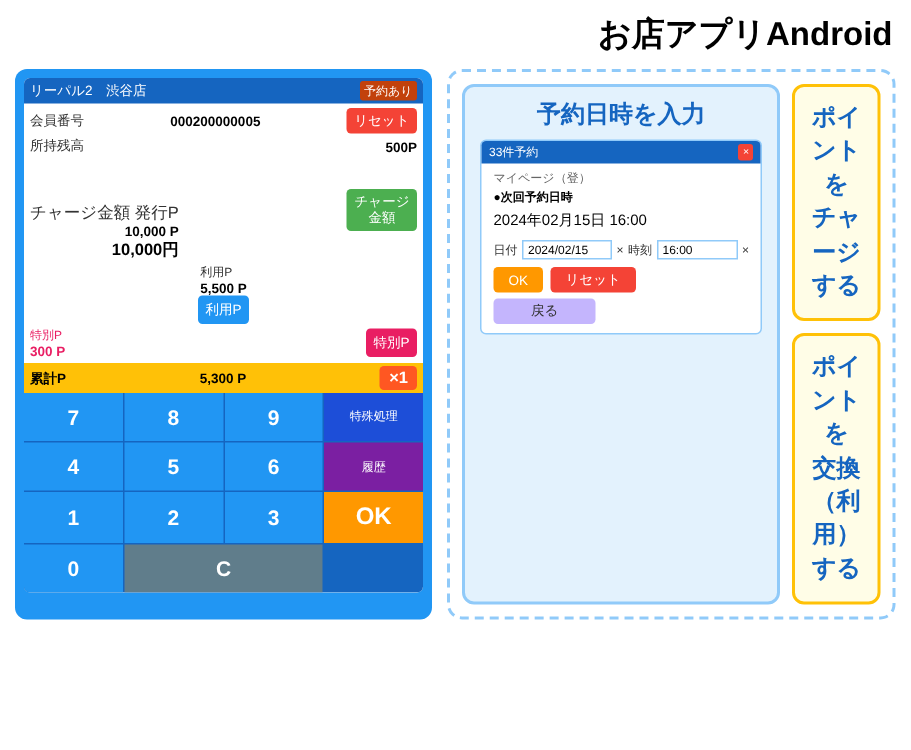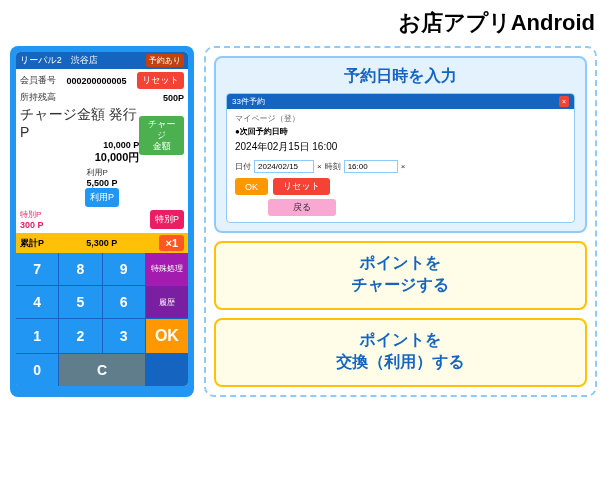--- a/index.html
+++ b/index.html
@@ -31,21 +31,21 @@
       display: flex;
       padding: 4px 10px 8px 10px;
       gap: 10px;
     }
 
     
     .phone-container {
       background: #2196F3;
       border-radius: 8px;
       padding: 6px;
-      width: 184px;
+      width: 278px;
       flex-shrink: 0;
     }
 
     .phone-screen {
       background: #fff;
       border-radius: 4px;
       overflow: hidden;
     }
 
     
@@ -179,21 +179,21 @@
       background: #2196F3;
       color: #fff;
       font-size: 14px;
       font-weight: bold;
       text-align: center;
       padding: 8px 4px;
       cursor: pointer;
       border: none;
     }
     .key-special {
-      background: #a21caf;
+      background: #1d4ed8;
       color: #fff;
       font-size: 8px;
       text-align: center;
       padding: 4px 2px;
       cursor: pointer;
       border: none;
       line-height: 1.2;
     }
     .key-history {
       background: #7B1FA2;
@@ -303,28 +303,27 @@
     .dialog-reset-btn {
       background: #F44336;
       color: #fff;
       border: none;
       font-size: 9px;
       padding: 2px 10px;
       border-radius: 3px;
       cursor: pointer;
     }
     .dialog-back-btn {
-      background: #f9a8d4;
+      background: #c4b5fd;
       color: #333;
       border: none;
       font-size: 9px;
       padding: 2px 25px;
       border-radius: 3px;
       cursor: pointer;
-      margin-left: 33px;
     }
 
     
     .bottom-boxes {
       display: flex;
       flex-direction: column;
       gap: 8px;
       flex: 1;
     }
     .feature-box {
@@ -346,21 +345,21 @@
       line-height: 1.4;
     }
 
     
     .right-outer {
       border: 2px dashed #90CAF9;
       border-radius: 10px;
       padding: 8px;
       flex: 1;
       display: flex;
-      flex-direction: column;
+      flex-direction: row;
       gap: 8px;
     }
   </style>
 </head>
 <body>
 
 <div class="header">
   <span class="header-title">お店アプリAndroid</span>
 </div>
 
@@ -382,21 +381,21 @@
           <button class="reset-btn">リセット</button>
         </div>
 
         <div class="info-row">
           <span class="info-label">所持残高</span>
           <span class="info-value">500P</span>
         </div>
 
         <div class="charge-row">
           <div>
-            <div style="font-size:14px;color:#333;">チャージ金額 発行P</div>
+            <div style="font-size:11px;color:#333;margin-top:28px;">チャージ金額 発行P</div>
             <div style="font-size:9px;font-weight:bold;text-align:right;">10,000 P</div>
             <div class="charge-amount">10,000円</div>
           </div>
           <button class="charge-btn">チャージ<br>金額</button>
         </div>
 
         <div class="riyou-row">
           <div>
             <div style="font-size:8px;color:#333;">利用P</div>
             <div style="font-size:9px;font-weight:bold;text-align:right;">5,500 P</div>

